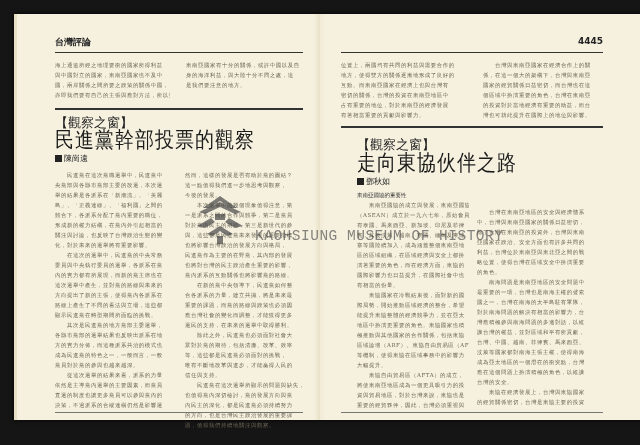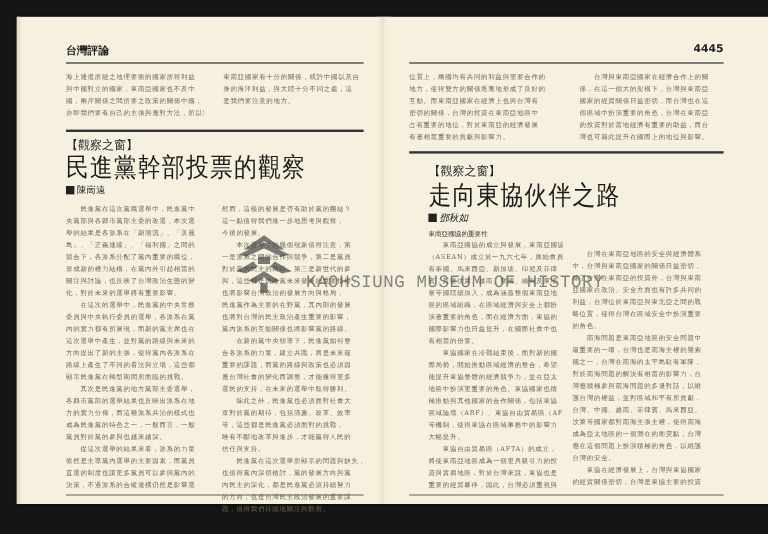--- a/index.html
+++ b/index.html
@@ -8,21 +8,21 @@
   .page{position:absolute;top:0;height:406px;}
   .page-left{left:0;width:305px;border-left:3px solid #e7e0c4;}
   .page-right{left:305px;width:308px;}
   .gutter{position:absolute;left:300px;top:0;width:12px;height:406px;background:linear-gradient(90deg,#f6f1df,#e9e2c9 45%,#f2ecd8 55%,#f6f1df);}
   .running-head{position:absolute;top:22px;font-family:"DejaVu Sans",sans-serif;font-weight:bold;font-size:9px;color:#222;}
   .rh-left{left:38px;}
   .rh-right{right:24px;}
   .rule{position:absolute;height:1px;background:#333;}
   .col{position:absolute;font-size:5.4px;line-height:10px;color:#6b6454;letter-spacing:0.6px;white-space:nowrap;overflow:hidden;}
   .col p{margin:0;}
-  .section-tag{position:absolute;font-family:Liberation Sans, sans-serif;font-size:10px;color:#222;}
+  .section-tag{position:absolute;font-family:Liberation Sans, sans-serif;font-size:13px;color:#222;}
   .title{position:absolute;font-family:"DejaVu Serif",serif;font-size:19px;color:#1b1b1b;letter-spacing:1px;white-space:nowrap;transform:scaleY(1.15);transform-origin:left top;}
   .author{position:absolute;font-family:"DejaVu Sans",sans-serif;font-size:8px;color:#222;text-align:center;}
   .author .sq{display:inline-block;width:7px;height:7px;background:#222;margin-right:2px;vertical-align:-1px;}
   .subhead{position:absolute;font-family:"DejaVu Sans",sans-serif;font-weight:bold;font-size:9.5px;line-height:14px;color:#1b1b1b;}
   .small-head{position:absolute;font-size:5.5px;color:#333;}
   .watermark{position:absolute;left:193px;top:192px;width:300px;height:70px;pointer-events:none;}
   .wm-logo{position:absolute;left:0;top:0;width:54px;height:54px;}
   .wm-cn{position:absolute;left:56px;top:-2px;font-family:"DejaVu Sans",sans-serif;font-weight:bold;font-size:33px;color:rgba(70,70,70,0.72);letter-spacing:1px;white-space:nowrap;}
   .wm-en{position:absolute;left:62px;top:36px;font-family:Liberation Mono, monospace;font-size:14.5px;color:rgba(70,70,70,0.65);letter-spacing:0.5px;white-space:nowrap;}
 </style>
@@ -131,21 +131,21 @@
       <p>國家的經貿關係日益密切，而台灣也在這</p>
       <p>個區域中扮演重要的角色，台灣在東南亞</p>
       <p>的投資對於當地經濟有重要的助益，而台</p>
       <p>灣也可藉此提升在國際上的地位與影響。</p>
     </div>
 
     <div class="rule" style="left:22px;top:112px;width:262px;height:2px;"></div>
 
     <div class="section-tag" style="left:38px;top:122px;">【觀察之窗】</div>
     <div class="title" style="left:38px;top:134px;">走向東協伙伴之路</div>
-    <div class="author" style="left:38px;top:162px;font-style:italic;"><span class="sq"></span><span>鄧秋如</span></div>
+    <div class="author" style="left:38px;top:162px;"><span class="sq"></span><span>鄧秋如</span></div>
 
     <div class="small-head" style="left:38px;top:178px;">東南亞國協的重要性</div>
 
     <div class="col" style="left:38px;top:186px;width:112px;">
       <p>　　東南亞國協的成立與發展，東南亞國協</p>
       <p>（ASEAN）成立於一九六七年，原始會員國</p>
       <p>有泰國、馬來西亞、新加坡、印尼及菲律</p>
       <p>賓，其後汶萊、越南、寮國、緬甸及柬埔</p>
       <p>寨等國陸續加入，成為涵蓋整個東南亞地</p>
       <p>區的區域組織，在區域經濟與安全上都扮</p>

